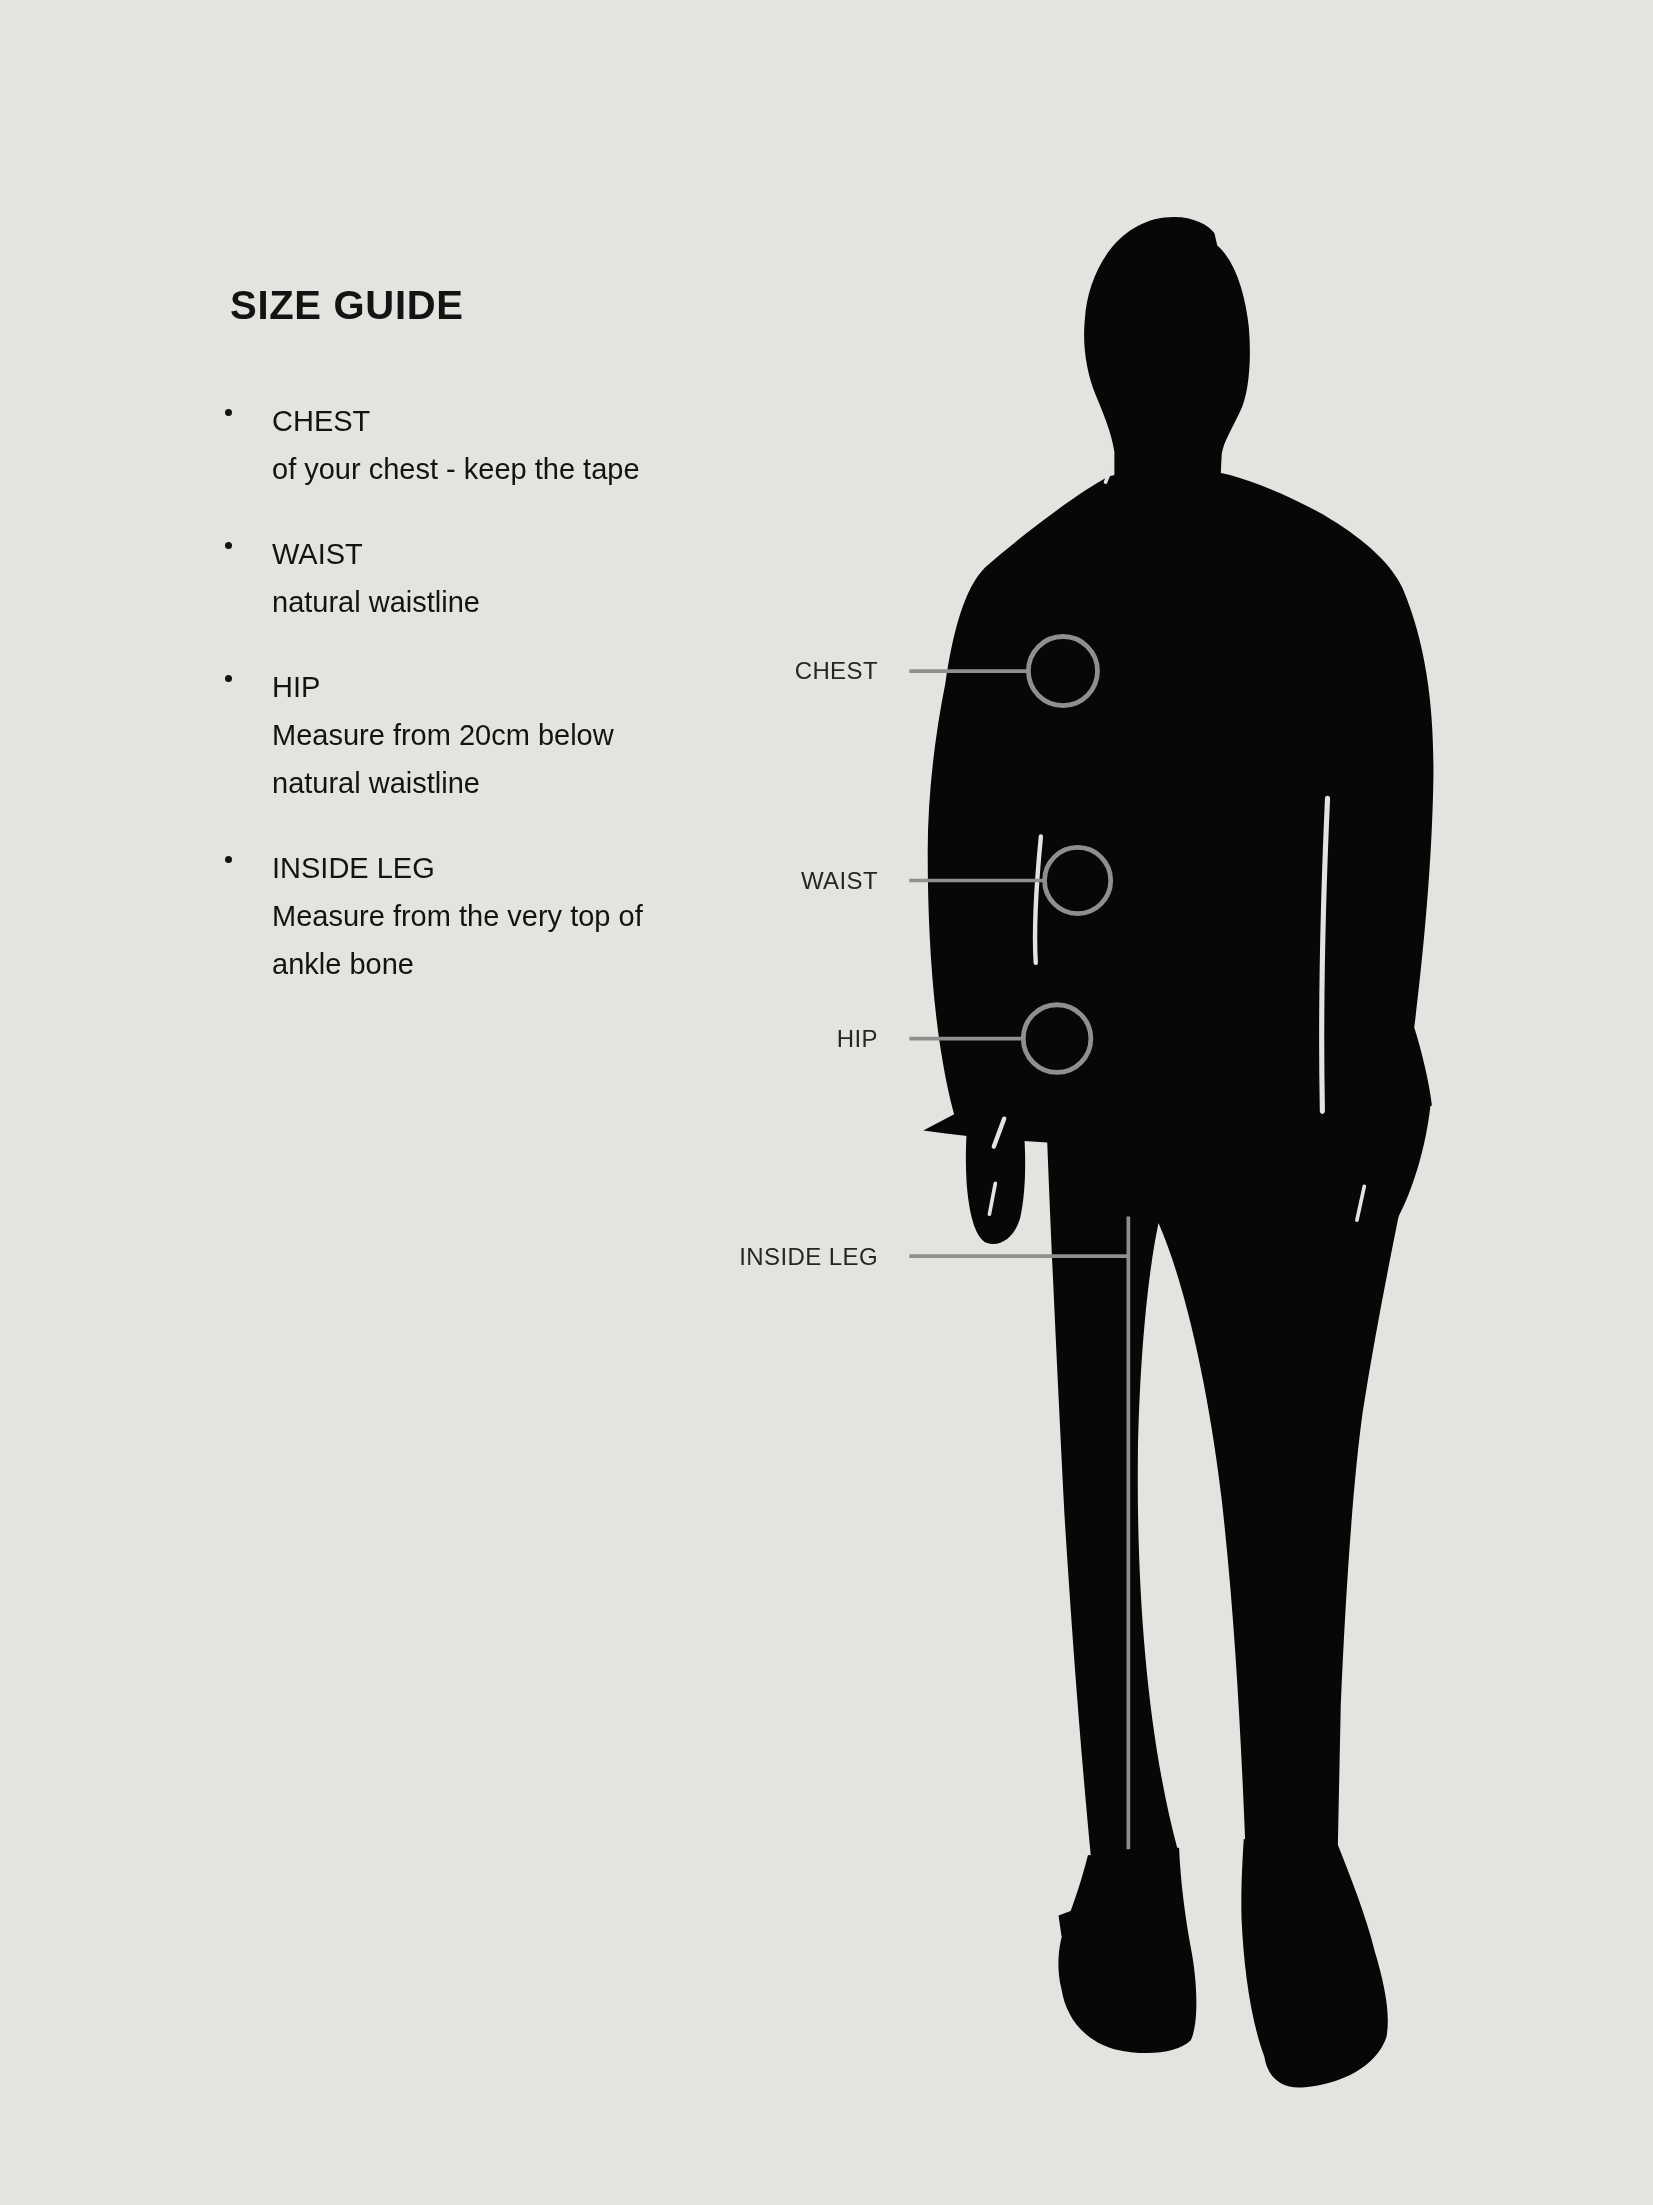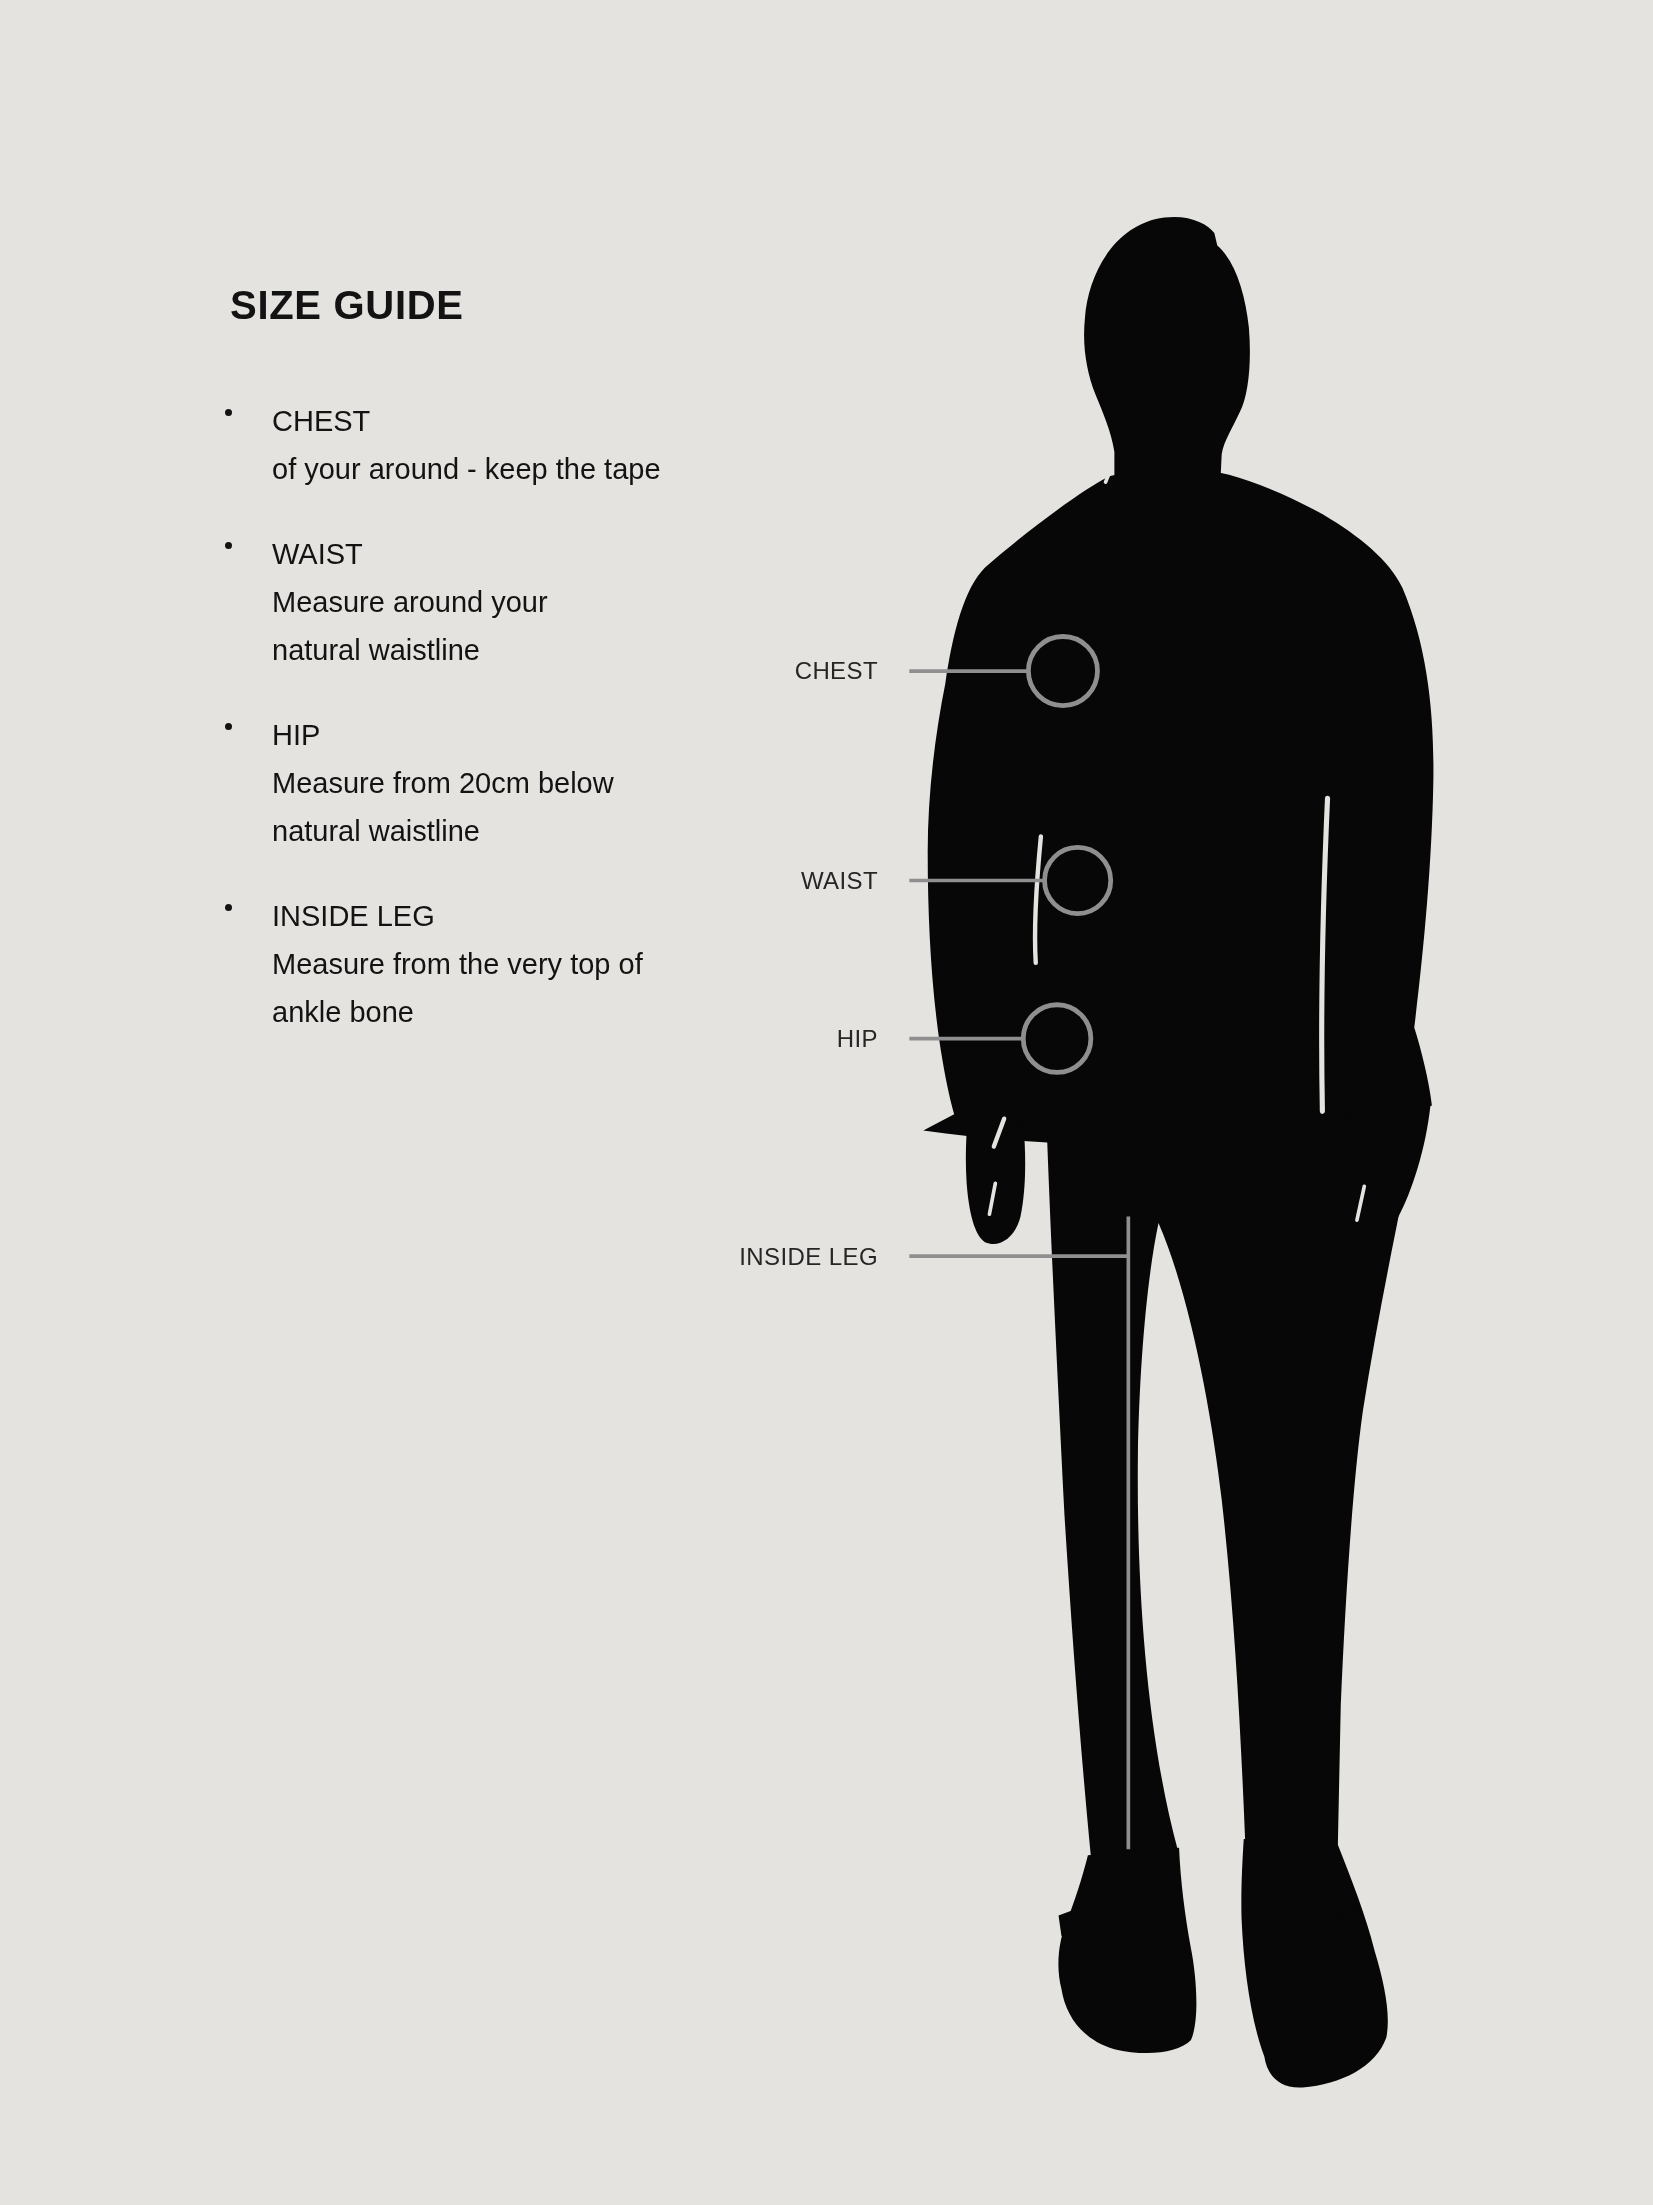--- a/index.html
+++ b/index.html
@@ -72,26 +72,25 @@
 </style>
 </head>
 <body>
 
 <h1 class="page-title">SIZE GUIDE</h1>
 
 <ul class="measurement-list">
   <li class="list-item">
     <span class="bullet-dot"></span>
     <span class="item-heading">CHEST</span>
-    <span class="item-line">of your around - keep the tape</span>
+    <span class="item-line">of your chest - keep the tape</span>
   </li>
   <li class="list-item">
     <span class="bullet-dot"></span>
     <span class="item-heading">WAIST</span>
-    <span class="item-line">Measure around your</span>
     <span class="item-line">natural waistline</span>
   </li>
   <li class="list-item">
     <span class="bullet-dot"></span>
     <span class="item-heading">HIP</span>
     <span class="item-line">Measure from 20cm below</span>
     <span class="item-line">natural waistline</span>
   </li>
   <li class="list-item">
     <span class="bullet-dot"></span>

